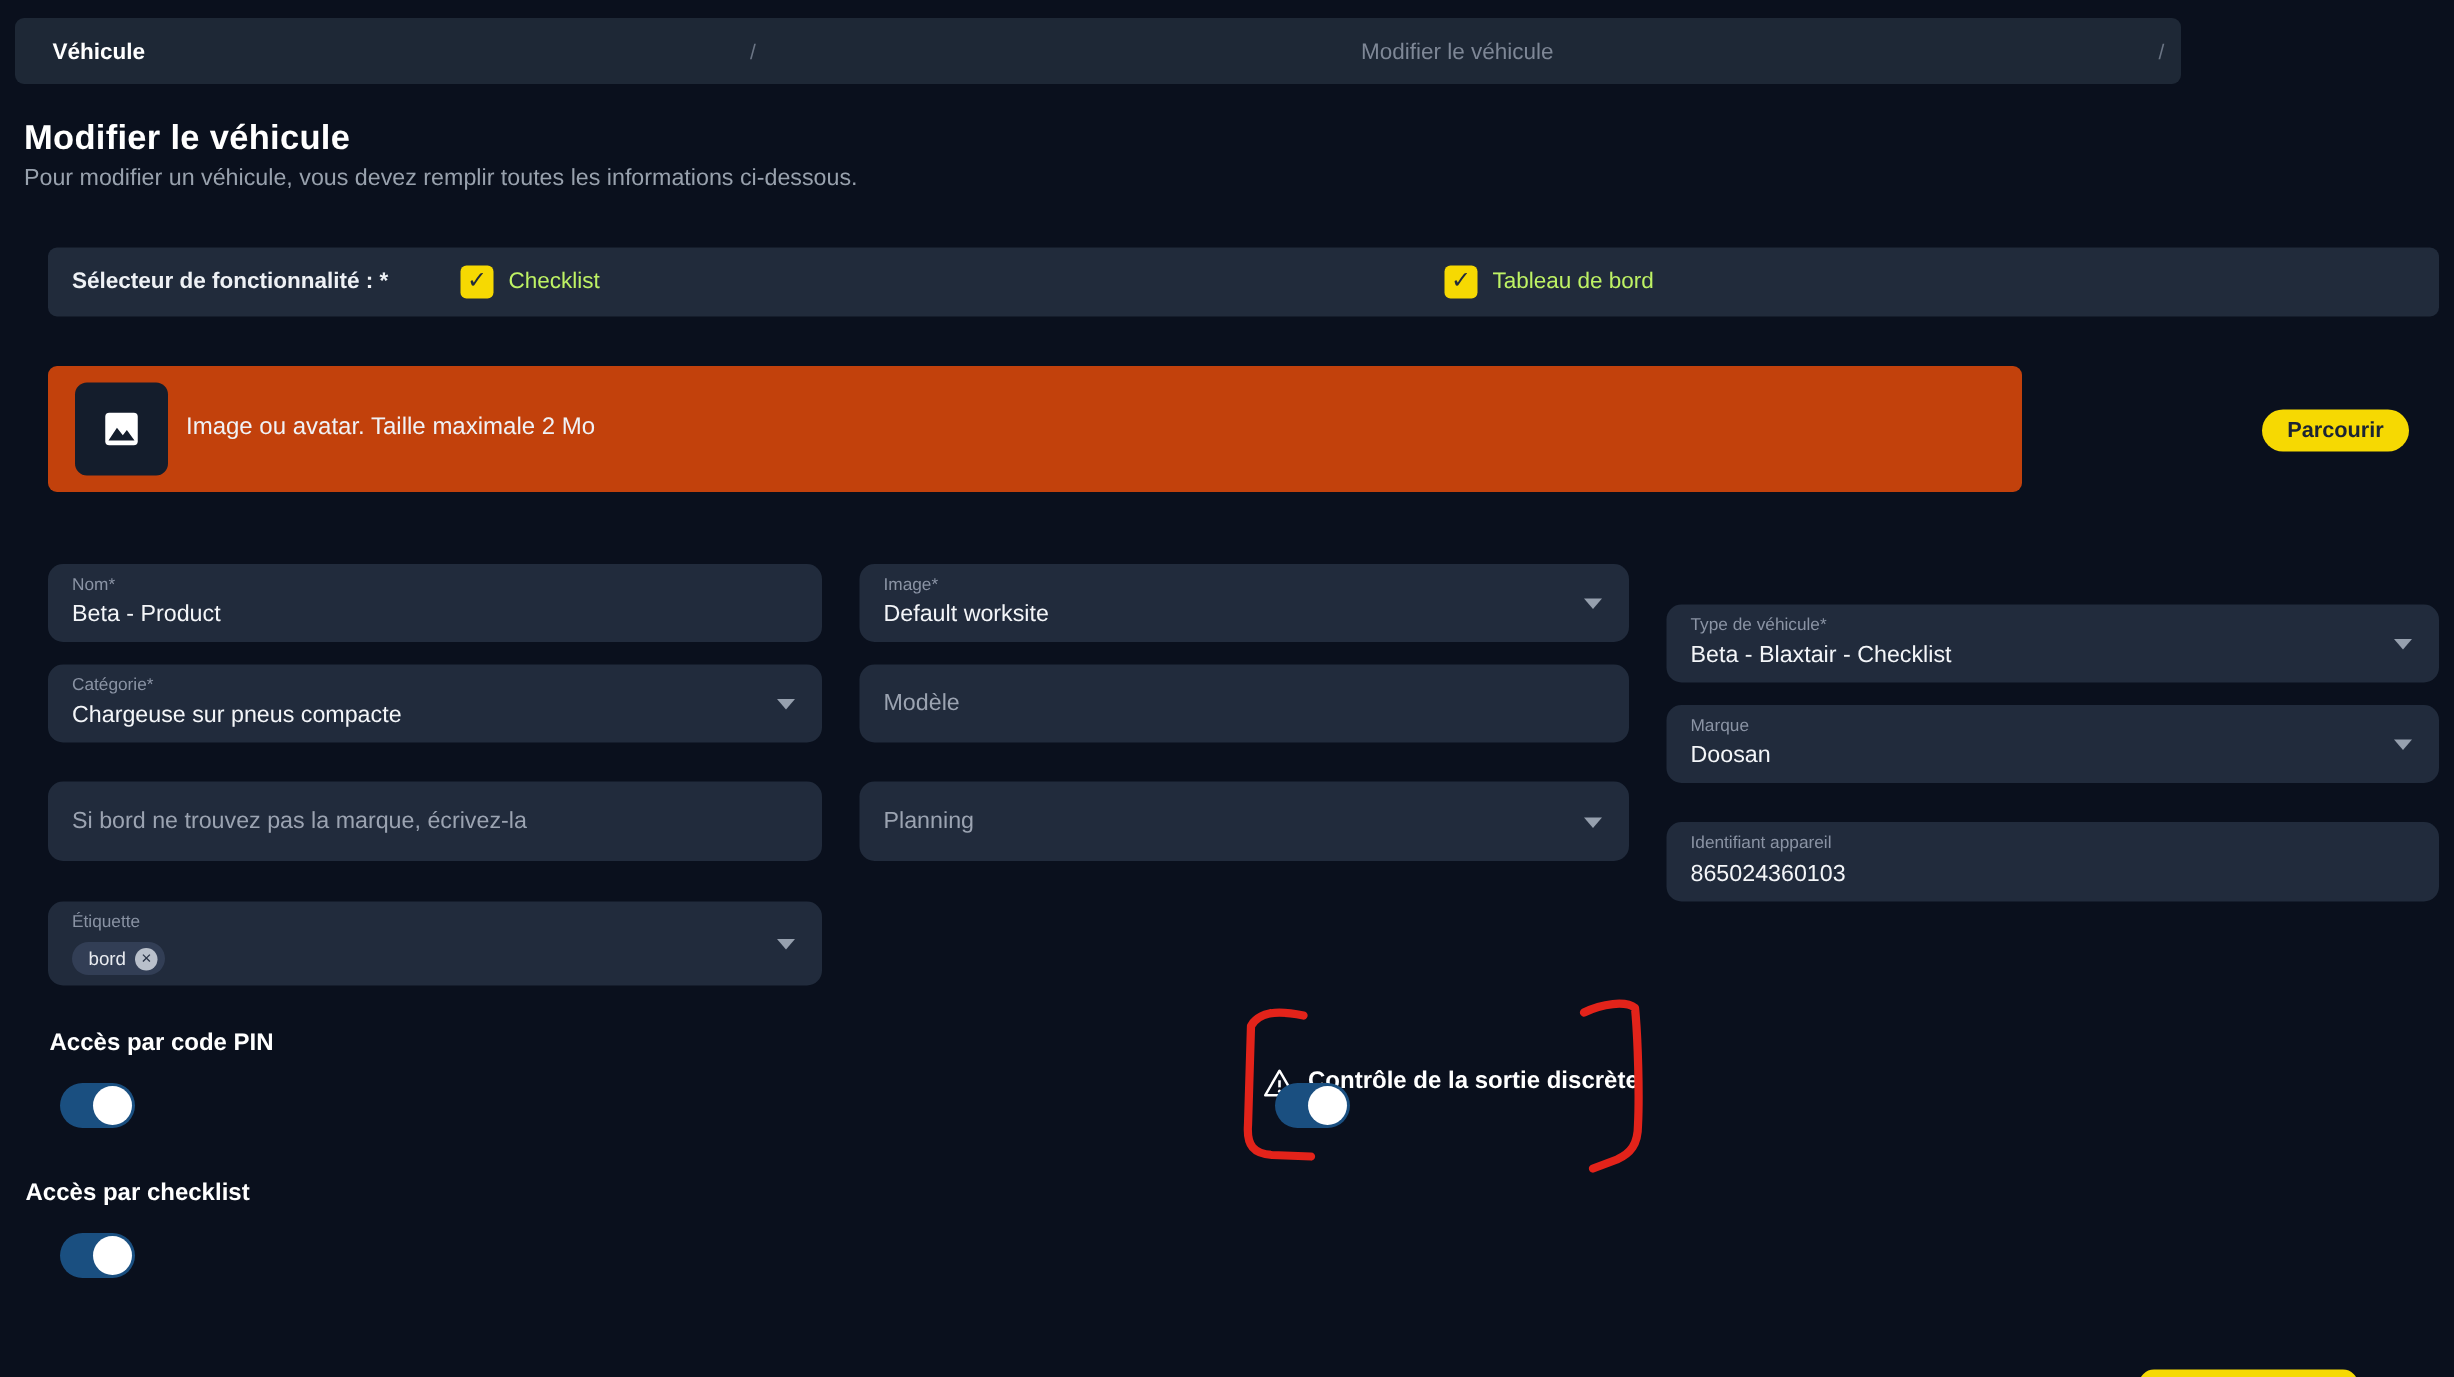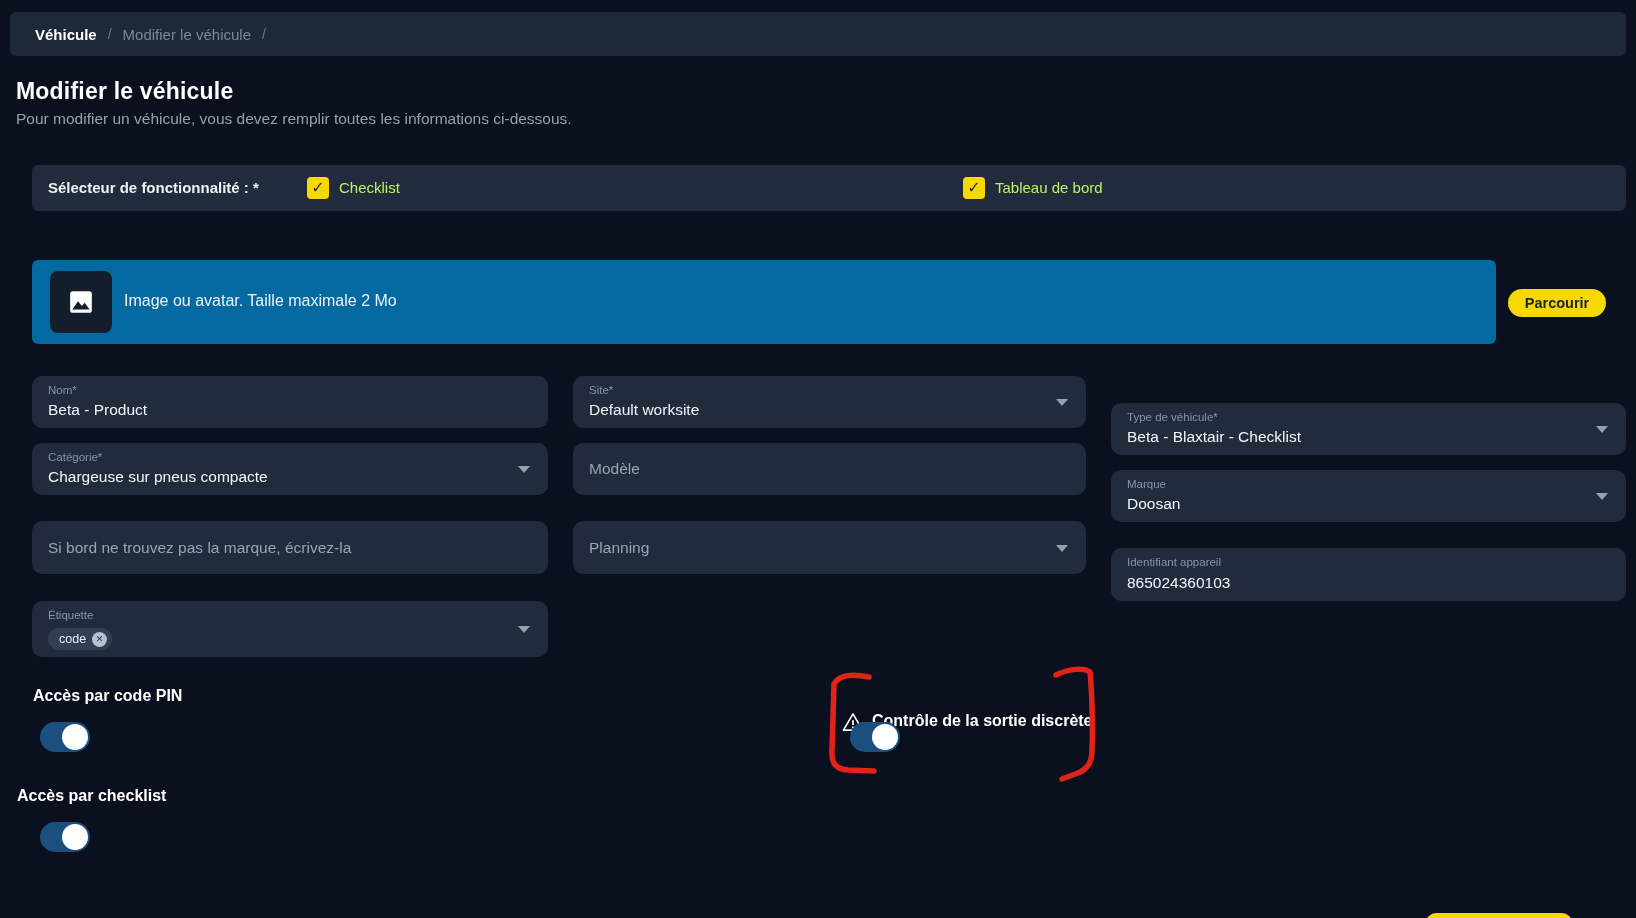--- a/index.html
+++ b/index.html
@@ -5,38 +5,38 @@
   html,body{margin:0;padding:0;}
   body{
     width:1636px;height:918px;position:relative;overflow:hidden;
     background:#0a101d;
     font-family:"Liberation Sans","DejaVu Sans",sans-serif;
     -webkit-font-smoothing:antialiased;
   }
   .abs{position:absolute;}
 
   
-  .topbar{left:10px;top:12px;width:1616px;height:44px;background:#1e2836;border-radius:6px;
-          display:flex;align-items:center;padding-left:25px;box-sizing:border-box;}
+  .topbar{left:10px;top:12px;width:1444px;height:44px;background:#1e2836;border-radius:6px;
+          display:flex;align-items:center;padding-left:25px;box-sizing:border-box;justify-content:space-between;}
   .crumb-active{color:#ffffff;font-weight:700;font-size:15px;}
   .crumb-sep{color:#6b7585;font-size:14px;margin:0 11px;}
   .crumb{color:#7e8796;font-weight:500;font-size:15px;}
 
   .page-title{left:16px;top:78px;color:#ffffff;font-size:23px;font-weight:700;letter-spacing:.2px;}
   .page-subtitle{left:16px;top:110px;color:#98a1ad;font-size:15.5px;}
 
   
   .feature-bar{left:32px;top:165px;width:1594px;height:46px;background:#212b3b;border-radius:6px;}
   .feature-label{left:16px;top:14px;color:#eef1f5;font-size:15px;font-weight:700;}
   .cb{width:22px;height:22px;background:#f6d902;border-radius:4px;color:#222c3c;
       font-weight:700;font-size:16px;line-height:22px;text-align:center;cursor:pointer;}
   .cb-label{color:#bef264;font-size:15px;font-weight:500;}
 
   
-  .upload-bar{left:32px;top:260px;width:1464px;height:84px;background:#0369a1;border-radius:6px;}
+  .upload-bar{left:32px;top:244px;width:1316px;height:84px;background:#c2410c;border-radius:6px;}
   .img-box{left:18px;top:11px;width:62px;height:62px;background:#141d2c;border-radius:8px;
            display:flex;align-items:center;justify-content:center;}
   .upload-text{left:92px;top:32px;color:#f0f2f6;font-size:16px;font-weight:500;}
   .browse-btn{left:1476px;top:29px;width:98px;height:28px;background:#f6d902;border-radius:14px;
               color:#1b2434;font-size:14.5px;font-weight:700;display:flex;align-items:center;
               justify-content:center;cursor:pointer;}
 
   
   .field{position:absolute;background:#212b3c;border-radius:10px;box-sizing:border-box;}
   .f-label{position:absolute;left:16px;top:8px;color:#8a93a4;font-size:11.5px;font-weight:500;}
@@ -103,21 +103,21 @@
   <div class="abs browse-btn">
     <span>Parcourir</span>
   </div>
 </div>
 
 <div class="field row1 col1">
   <span class="f-label">Nom*</span>
   <span class="f-value">Beta - Product</span>
 </div>
 <div class="field row1 col2">
-  <span class="f-label">Site*</span>
+  <span class="f-label">Image*</span>
   <span class="f-value">Default worksite</span>
   <span class="caret"></span>
 </div>
 <div class="field row1 col3">
   <span class="f-label">Type de véhicule*</span>
   <span class="f-value">Beta - Blaxtair - Checklist</span>
   <span class="caret"></span>
 </div>
 
 <div class="field row2 col1">
@@ -142,21 +142,21 @@
   <span class="caret"></span>
 </div>
 <div class="field row3 col3">
   <span class="f-label">Identifiant appareil</span>
   <span class="f-value">865024360103</span>
 </div>
 
 <div class="field row4 col1">
   <span class="f-label">Étiquette</span>
   <span class="chip">
-    <span>code</span>
+    <span>bord</span>
     <span class="chip-x"><span>✕</span></span>
   </span>
   <span class="caret"></span>
 </div>
 
 <div class="abs tg-label" style="left:33px;top:687px;">Accès par code PIN</div>
 <div class="toggle" style="left:40px;top:722px;">
   <span class="knob"></span>
 </div>
 

